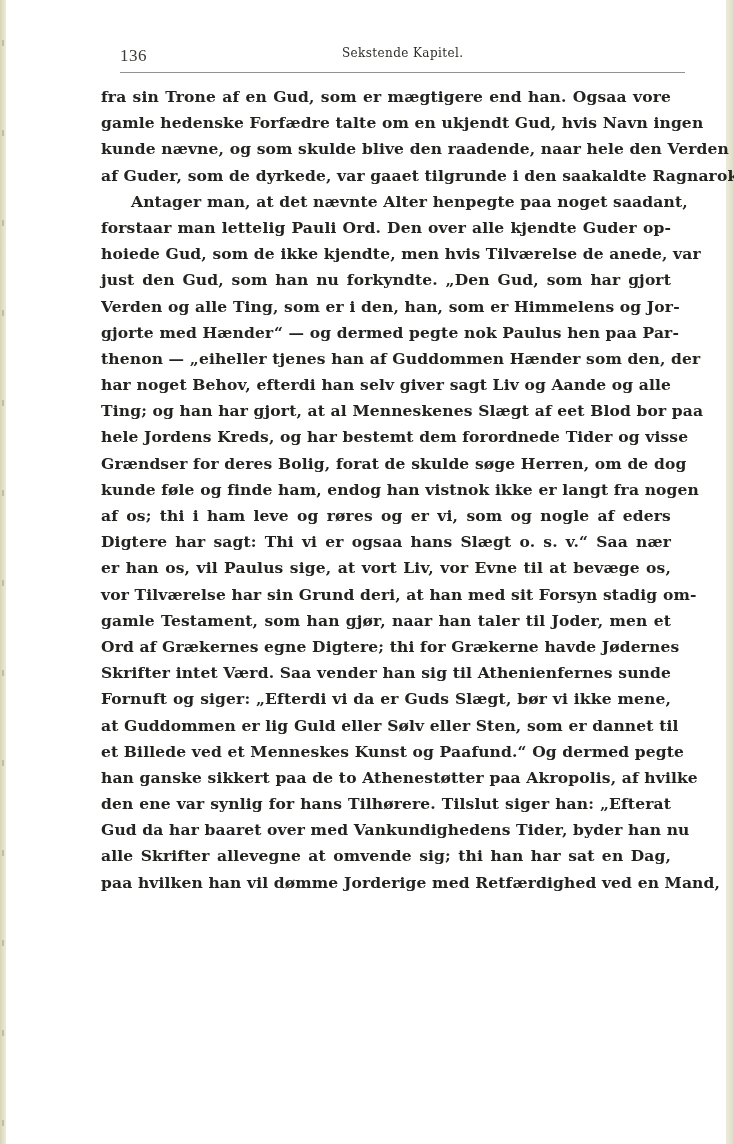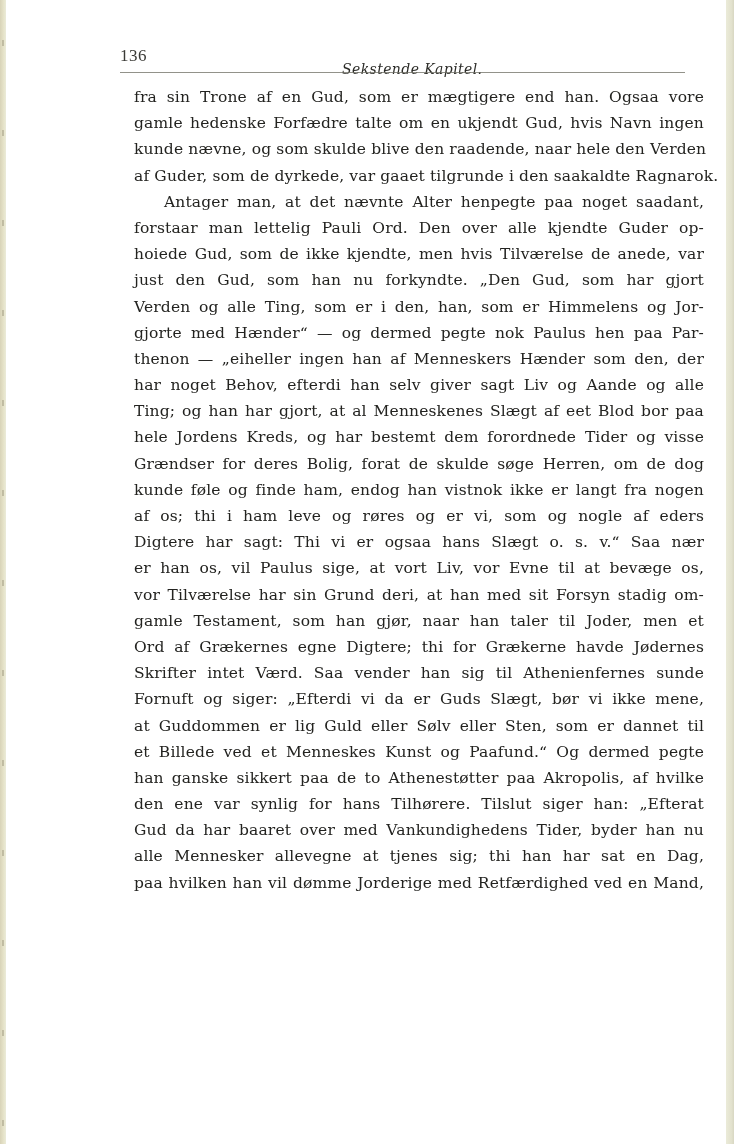--- a/index.html
+++ b/index.html
@@ -55,41 +55,41 @@
       left: 8px;
       top: 4px;
       font-family: "Liberation Serif", serif;
       font-size: 17px;
       color: #3a3a36;
       letter-spacing: 0.5px;
     }
     .running-head {
       position: absolute;
       left: 230px;
-      top: 19px;
+      top: 4px;
       font-family: "DejaVu Serif", serif;
-      font-size: 14px;
+      font-size: 12px;
       color: #2c2c28;
       letter-spacing: 0.4px;
-      font-style: italic;
     }
     .header-rule {
       position: absolute;
       left: 120px;
       top: 72px;
       width: 565px;
       height: 1px;
       background: #6d6d63;
       opacity: 0.75;
     }
     .body-text {
       position: absolute;
-      left: 134px;
+      left: 101px;
       top: 84px;
       width: 570px;
+      font-weight: bold;
     }
     .line {
       height: 26.2px;
       line-height: 26.2px;
       font-family: "DejaVu Serif", serif;
       font-size: 15.5px;
       white-space: nowrap;
       text-align: justify;
       text-align-last: justify;
       color: #232320;
@@ -120,35 +120,35 @@
     <div class="line">fra sin Trone af en Gud, som er mægtigere end han.  Ogsaa vore</div>
     <div class="line">gamle hedenske Forfædre talte om en ukjendt Gud, hvis Navn ingen</div>
     <div class="line">kunde nævne, og som skulde blive den raadende, naar hele den Verden</div>
     <div class="line ragged">af Guder, som de dyrkede, var gaaet tilgrunde i den saakaldte Ragnarok.</div>
     <div class="line indent">Antager man, at det nævnte Alter henpegte paa noget saadant,</div>
     <div class="line">forstaar man lettelig Pauli Ord.  Den over alle kjendte Guder op-</div>
     <div class="line">hoiede Gud, som de ikke kjendte, men hvis Tilværelse de anede, var</div>
     <div class="line">just den Gud, som han nu forkyndte.  „Den Gud, som har gjort</div>
     <div class="line">Verden og alle Ting, som er i den, han, som er Himmelens og Jor-</div>
     <div class="line">gjorte med Hænder“ — og dermed pegte nok Paulus hen paa Par-</div>
-    <div class="line">thenon — „eiheller ingen han af Menneskers Hænder som den, der</div>
+    <div class="line">thenon — „eiheller tjenes han af Guddommen Hænder som den, der</div>
     <div class="line">har noget Behov, efterdi han selv giver sagt Liv og Aande og alle</div>
     <div class="line">Ting; og han har gjort, at al Menneskenes Slægt af eet Blod bor paa</div>
     <div class="line">hele Jordens Kreds, og har bestemt dem forordnede Tider og visse</div>
     <div class="line">Grændser for deres Bolig, forat de skulde søge Herren, om de dog</div>
     <div class="line">kunde føle og finde ham, endog han vistnok ikke er langt fra nogen</div>
     <div class="line">af os; thi i ham leve og røres og er vi, som og nogle af eders</div>
     <div class="line">Digtere har sagt:  Thi vi er ogsaa hans Slægt o. s. v.“  Saa nær</div>
     <div class="line">er han os, vil Paulus sige, at vort Liv, vor Evne til at bevæge os,</div>
     <div class="line">vor Tilværelse har sin Grund deri, at han med sit Forsyn stadig om-</div>
     <div class="line">gamle Testament, som han gjør, naar han taler til Joder, men et</div>
     <div class="line">Ord af Grækernes egne Digtere; thi for Grækerne havde Jødernes</div>
     <div class="line">Skrifter intet Værd.  Saa vender han sig til Athenienfernes sunde</div>
     <div class="line">Fornuft og siger:  „Efterdi vi da er Guds Slægt, bør vi ikke mene,</div>
     <div class="line">at Guddommen er lig Guld eller Sølv eller Sten, som er dannet til</div>
     <div class="line">et Billede ved et Menneskes Kunst og Paafund.“  Og dermed pegte</div>
     <div class="line">han ganske sikkert paa de to Athenestøtter paa Akropolis, af hvilke</div>
     <div class="line">den ene var synlig for hans Tilhørere.  Tilslut siger han:  „Efterat</div>
     <div class="line">Gud da har baaret over med Vankundighedens Tider, byder han nu</div>
-    <div class="line">alle Mennesker allevegne at tjenes sig; thi han har sat en Dag,</div>
+    <div class="line">alle Skrifter allevegne at omvende sig; thi han har sat en Dag,</div>
     <div class="line">paa hvilken han vil dømme Jorderige med Retfærdighed ved en Mand,</div>
   </div>
 </div>
 
 </body></html>

